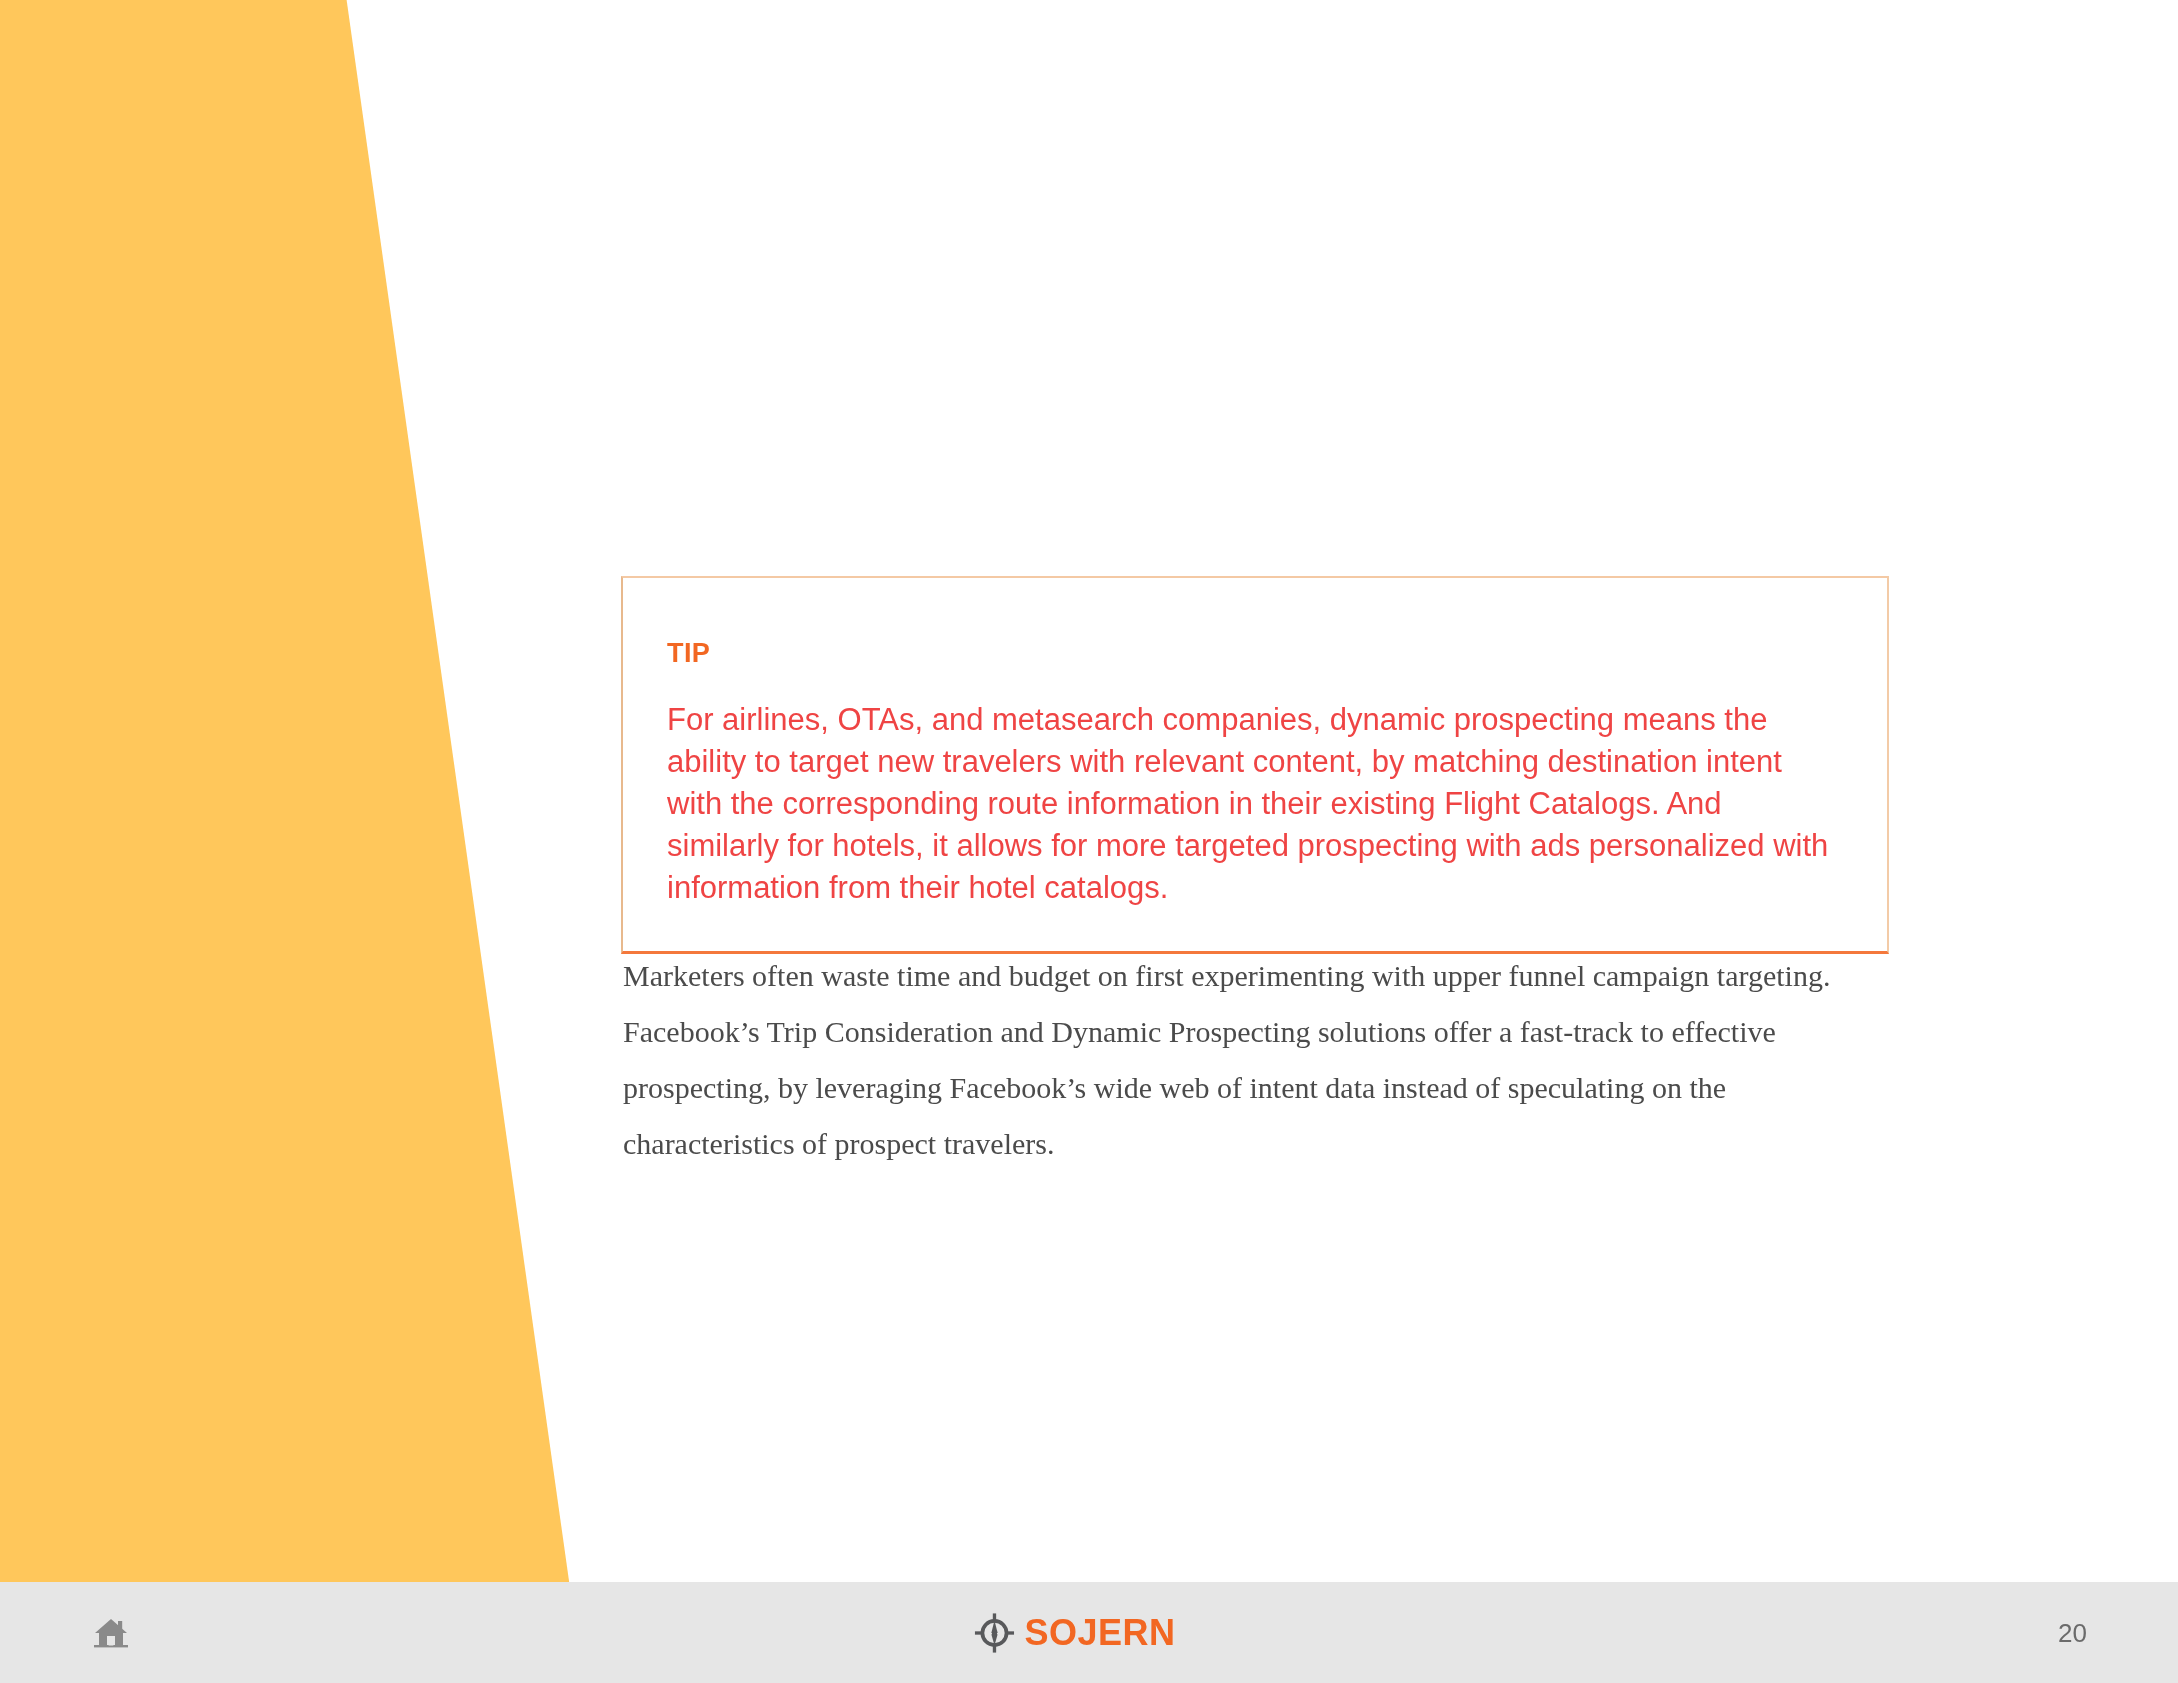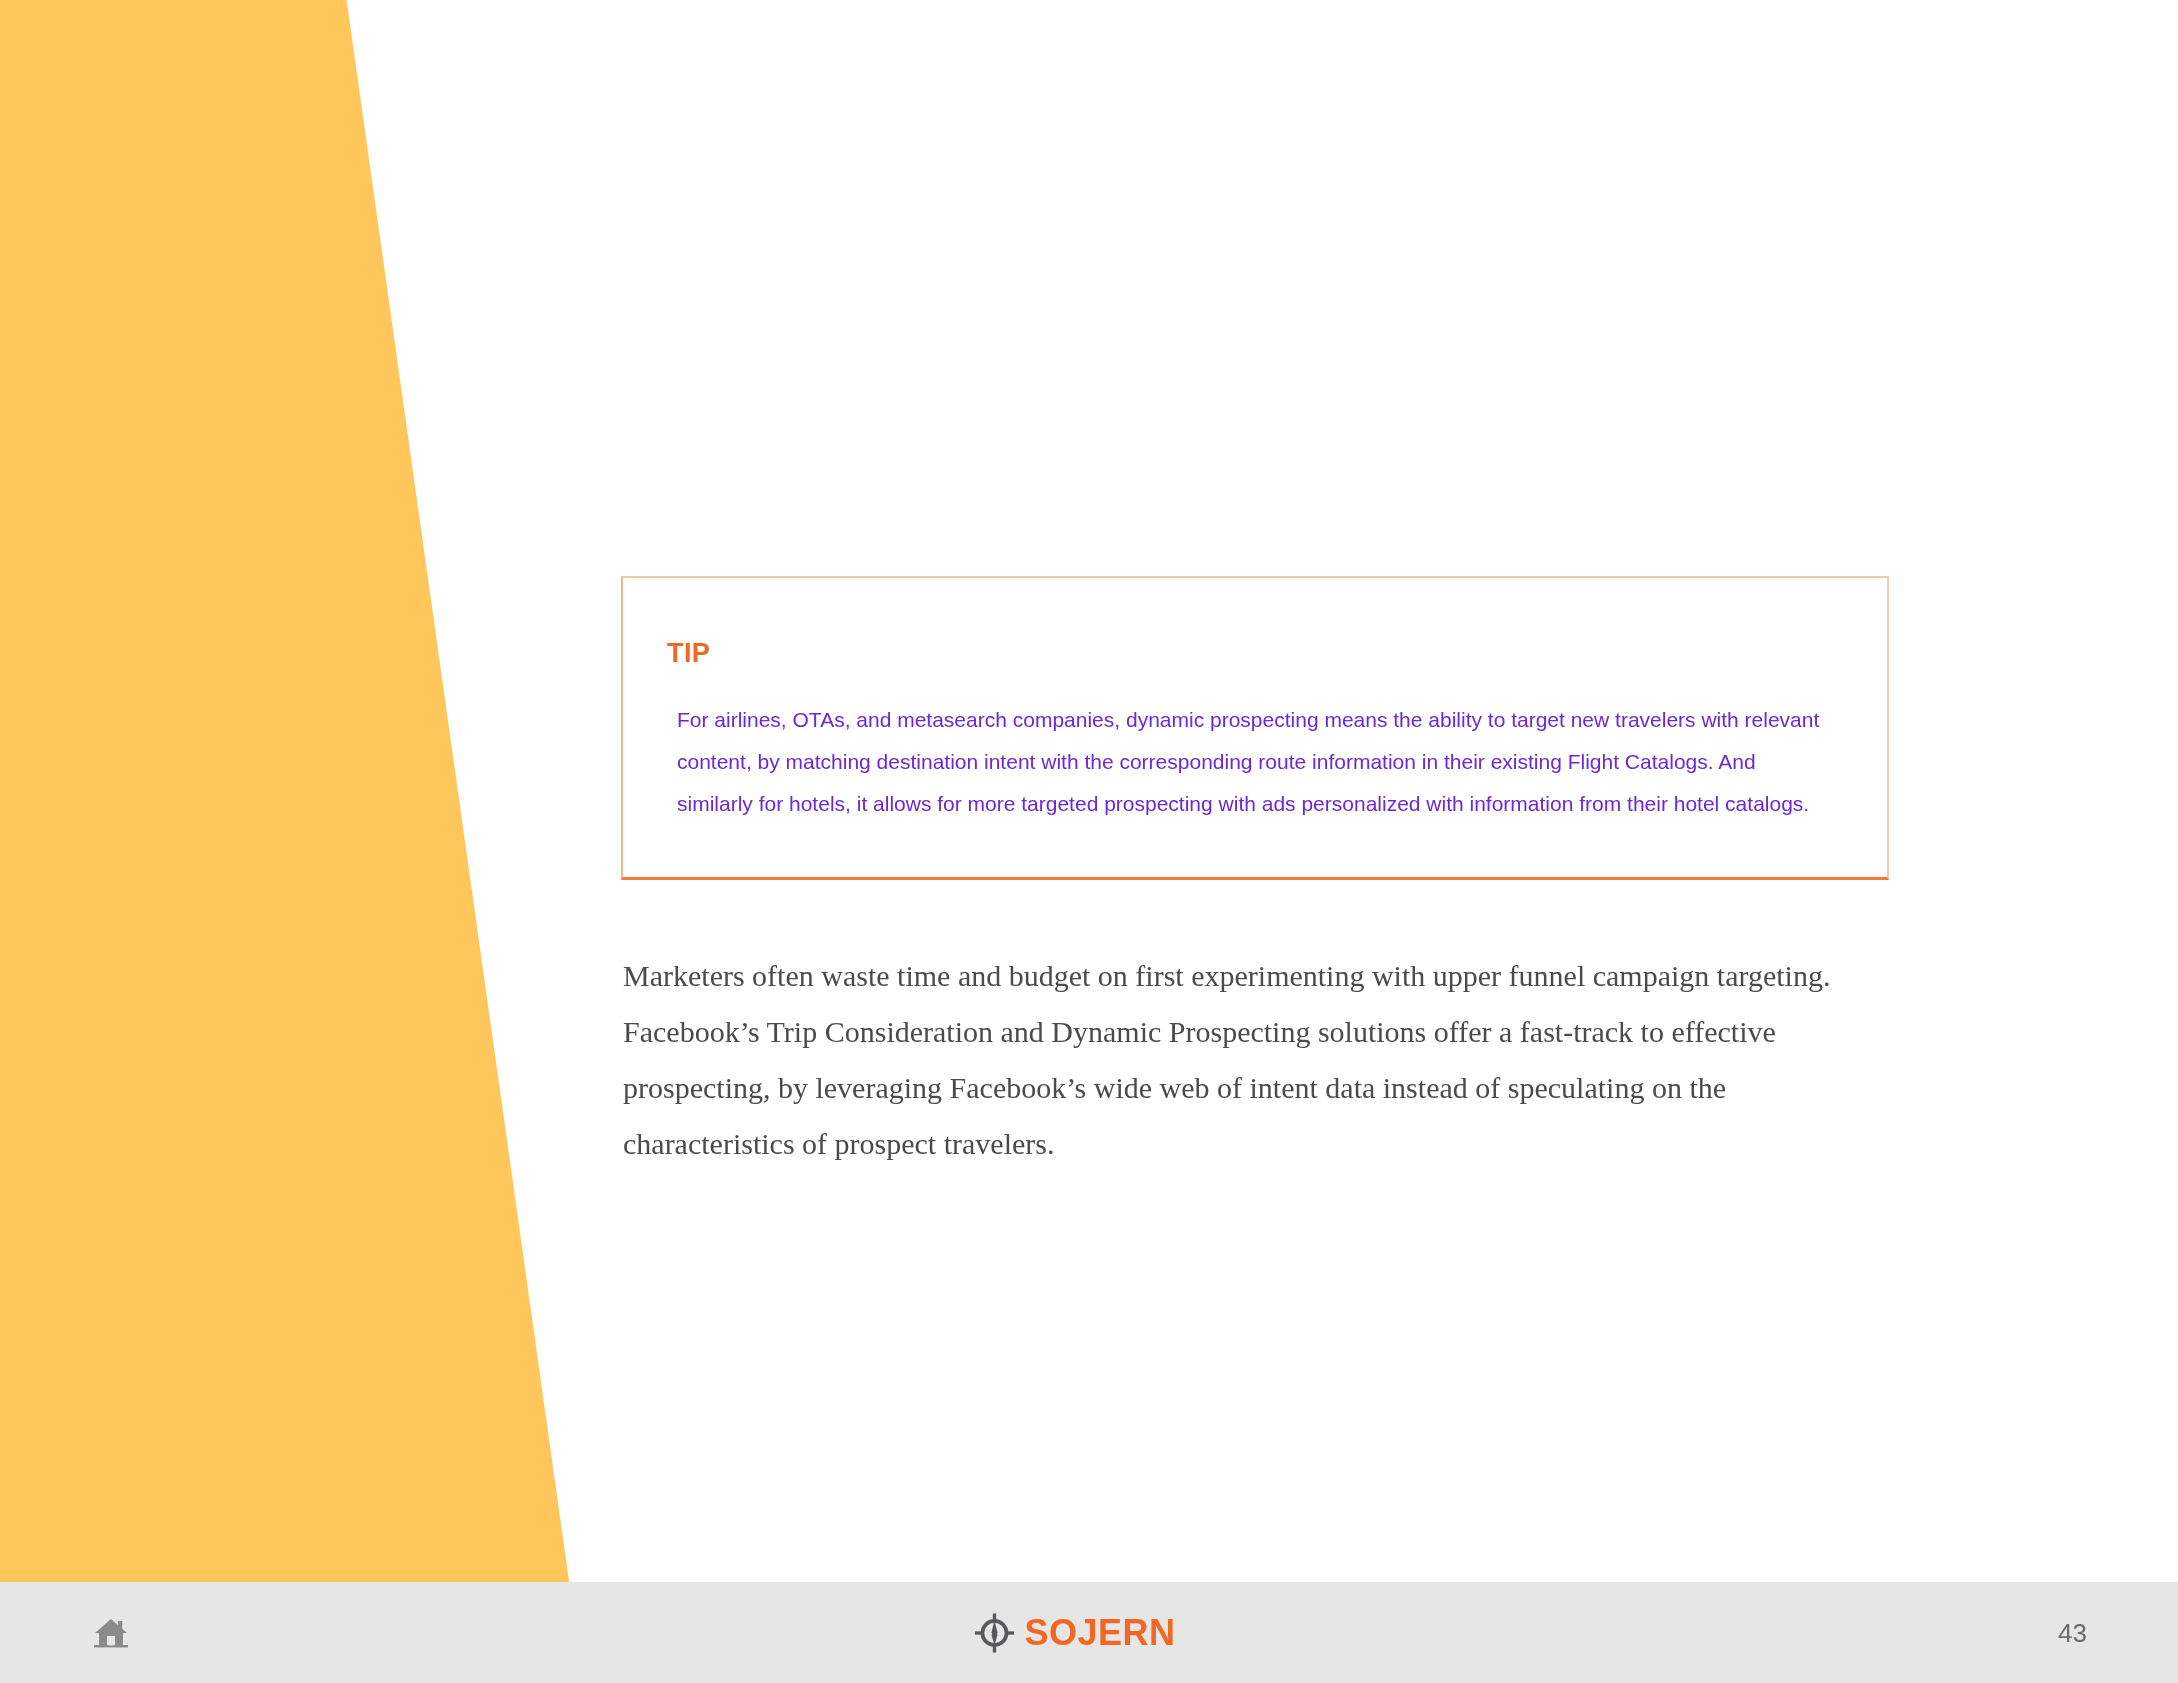--- a/index.html
+++ b/index.html
@@ -43,25 +43,25 @@
   }
   .tip-heading {
     color: #f26722;
     font-family: "Liberation Sans", sans-serif;
     font-weight: bold;
     font-size: 27px;
     letter-spacing: 0.4px;
     margin: 0 0 30px 0;
   }
   .tip-body {
-    color: #6d28d9;
+    color: #ef4444;
     font-family: "Liberation Sans", sans-serif;
-    font-size: 21px;
+    font-size: 31px;
     line-height: 42px;
-    margin: 10px;
+    margin: 0;
     max-width: 1168px;
   }
 
   
   .body-para {
     position: absolute;
     left: 623px;
     top: 948px;
     width: 1218px;
     color: #4b4b4b;
@@ -170,17 +170,17 @@
           <polygon points="24,39 20.4,26 24,18 27.6,26" fill="#58595B"></polygon>
           <rect x="22" y="0.5" width="4" height="8" fill="#58595B"></rect>
           <rect x="22" y="39.5" width="4" height="8" fill="#58595B"></rect>
           <rect x="0.5" y="22" width="8" height="4" fill="#58595B"></rect>
           <rect x="39.5" y="22" width="8" height="4" fill="#58595B"></rect>
         </svg>
         <span class="brand-name">SOJERN</span>
       </div>
     </div>
 
-    <div class="page-number">43</div>
+    <div class="page-number">20</div>
   </div>
 
 </div>
 
 
 </body></html>

